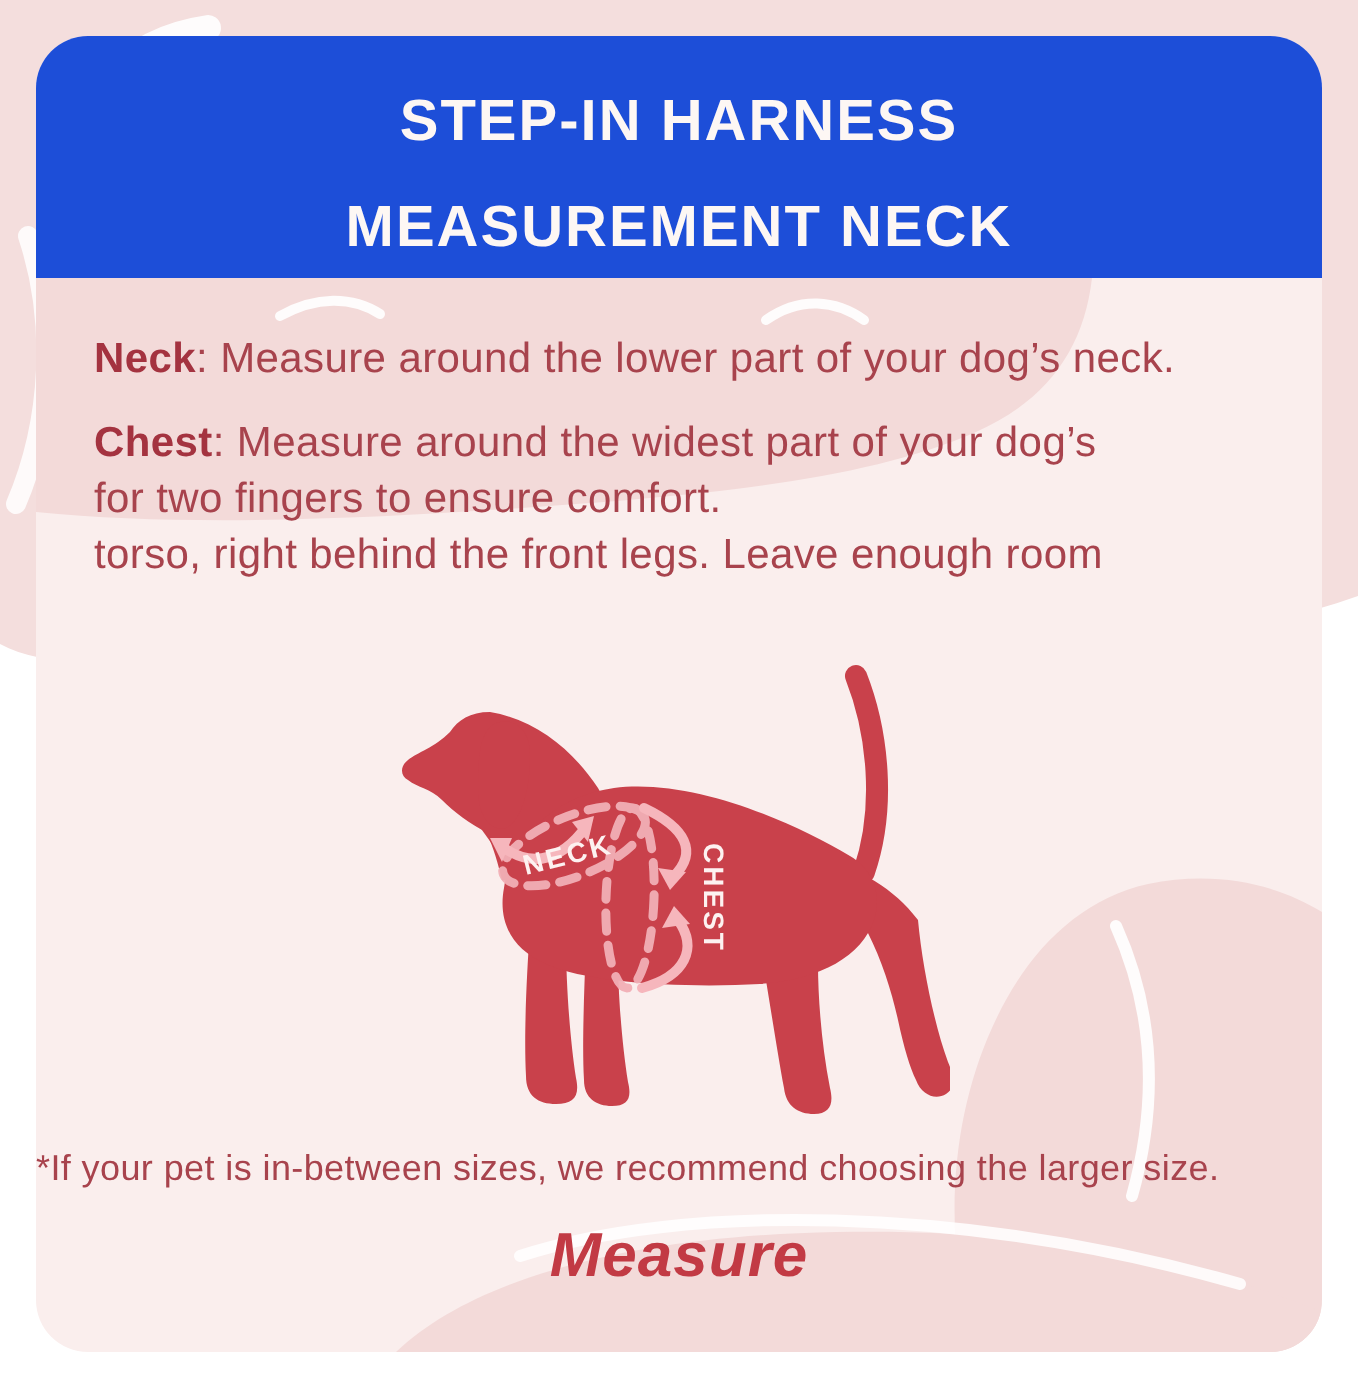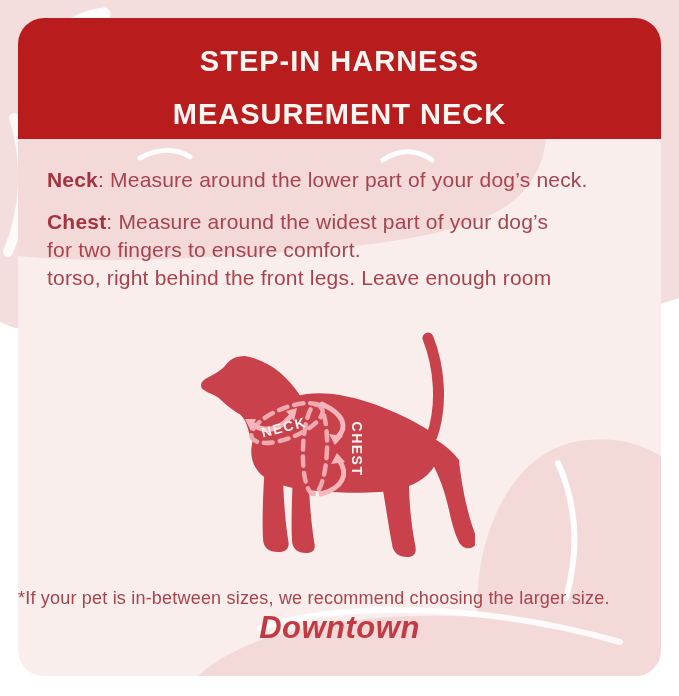--- a/index.html
+++ b/index.html
@@ -12,37 +12,37 @@
   
   .outer-bg{position:absolute;left:0;top:0;width:679px;height:696px;z-index:0;}
   
   .card{
     position:absolute;left:18px;top:18px;width:643px;height:658px;
     background:#faeeed;border-radius:26px;overflow:hidden;z-index:1;
   }
   .card-bg{position:absolute;left:0;top:0;width:643px;height:658px;z-index:0;}
   .card-header{
     position:absolute;left:0;top:0;width:643px;height:121px;
-    background:#b91c1c;z-index:2;
+    background:#1d4ed8;z-index:2;
     display:flex;flex-direction:column;align-items:center;justify-content:center;
     padding-top:18px;box-sizing:border-box;gap:20px;
   }
   .title-line{
     color:#fdf7f4;font-weight:bold;font-size:29px;line-height:33px;
     letter-spacing:1px;text-align:center;
   }
   .instructions{position:absolute;left:29px;top:148px;z-index:2;}
   .para{color:#a8434d;font-size:21px;line-height:28px;letter-spacing:.2px;}
   .para .line{white-space:nowrap;}
   .para.second{margin-top:14px;}
   .lead{font-weight:bold;color:#a43340;}
   .dog-wrap{position:absolute;left:167px;top:314px;width:290px;height:232px;z-index:2;}
   .footnote{
     position:absolute;left:0;top:556px;width:565px;text-align:center;z-index:2;
-    color:#a8434d;font-size:18px;letter-spacing:.2px;white-space:nowrap;margin-top:14px;
+    color:#a8434d;font-size:18px;letter-spacing:.2px;white-space:nowrap;
   }
   .logo{
     position:absolute;left:0;top:594px;width:643px;text-align:center;z-index:2;
     color:#c23a44;
   }
   .logo-line1{
     font-weight:bold;font-style:italic;font-size:31px;line-height:32px;letter-spacing:.5px;
   }
   .logo-line2{
     font-style:italic;font-size:23px;line-height:25px;margin-top:44px;
@@ -125,17 +125,17 @@
       </g>
 
       <text x="100" y="100" transform="rotate(-14 100 100)" text-anchor="middle" font-family="Liberation Sans, sans-serif" font-size="14" font-weight="bold" letter-spacing="1.5" fill="#fdf2f1">NECK</text>
       <text x="167" y="117" transform="rotate(90 167 117)" text-anchor="middle" font-family="Liberation Sans, sans-serif" font-size="14" font-weight="bold" letter-spacing="1.5" fill="#fdf2f1">CHEST</text>
     </svg>
   </div>
 
   <div class="footnote">*If your pet is in-between sizes, we recommend choosing the larger size.</div>
 
   <div class="logo">
-    <div class="logo-line1">Downtown</div>
+    <div class="logo-line1">Measure</div>
     <div class="logo-line2"><span>Pet Supply</span> <span class="reg">®</span></div>
   </div>
 
 </div>
 
 </body></html>

